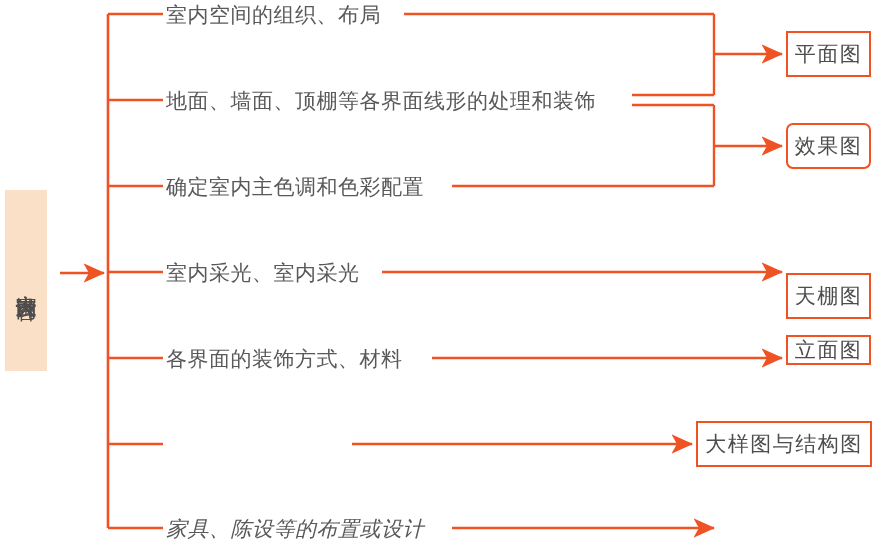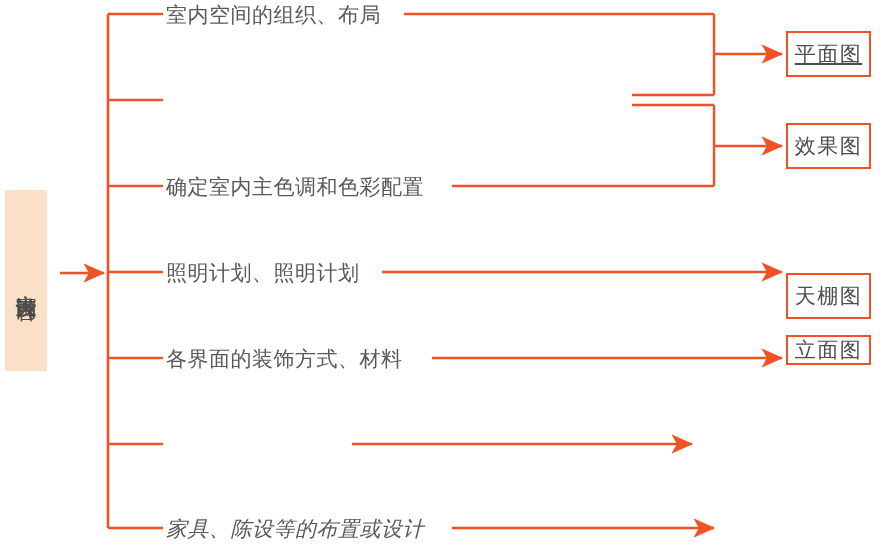--- a/index.html
+++ b/index.html
@@ -115,23 +115,25 @@
 
       <line x1="432" y1="358" x2="782" y2="358" marker-end="url(#arrowhead)"></line>
 
       <line x1="352" y1="444" x2="692" y2="444" marker-end="url(#arrowhead)"></line>
 
       <line x1="452" y1="528" x2="714" y2="528" marker-end="url(#arrowhead)"></line>
     </g>
   </svg>
 
   <div class="branch-text" style="left:166px; top:14px;">室内空间的组织、布局</div>
+  <div class="branch-text" style="left:166px; top:100px;">地面、墙面、顶棚等各界面线形的处理和装饰</div>
   <div class="branch-text" style="left:166px; top:186px;">确定室内主色调和色彩配置</div>
-  <div class="branch-text" style="left:166px; top:272px;">照明计划、照明计划</div>
+  <div class="branch-text" style="left:166px; top:272px;">室内采光、室内采光</div>
   <div class="branch-text" style="left:166px; top:358px;">各界面的装饰方式、材料</div>
   <div class="branch-text" style="left:166px; top:528px;font-style:italic;">家具、陈设等的布置或设计</div>
 
-  <div class="out-box" style="left:786px; top:31px; width:85px; height:46px;text-decoration:underline;">平面图</div>
-  <div class="out-box" style="left:786px; top:123px; width:85px; height:46px;">效果图</div>
+  <div class="out-box" style="left:786px; top:31px; width:85px; height:46px;">平面图</div>
+  <div class="out-box" style="left:786px; top:123px; width:85px; height:46px;border-radius:7px;">效果图</div>
   <div class="out-box" style="left:786px; top:249px; width:85px; height:46px;margin-top:24px;">天棚图</div>
   <div class="out-box" style="left:786px; top:335px; width:85px; height:30px;">立面图</div>
+  <div class="out-box" style="left:696px; top:421px; width:176px; height:46px;">大样图与结构图</div>
 
 </div>
 
 </body></html>

